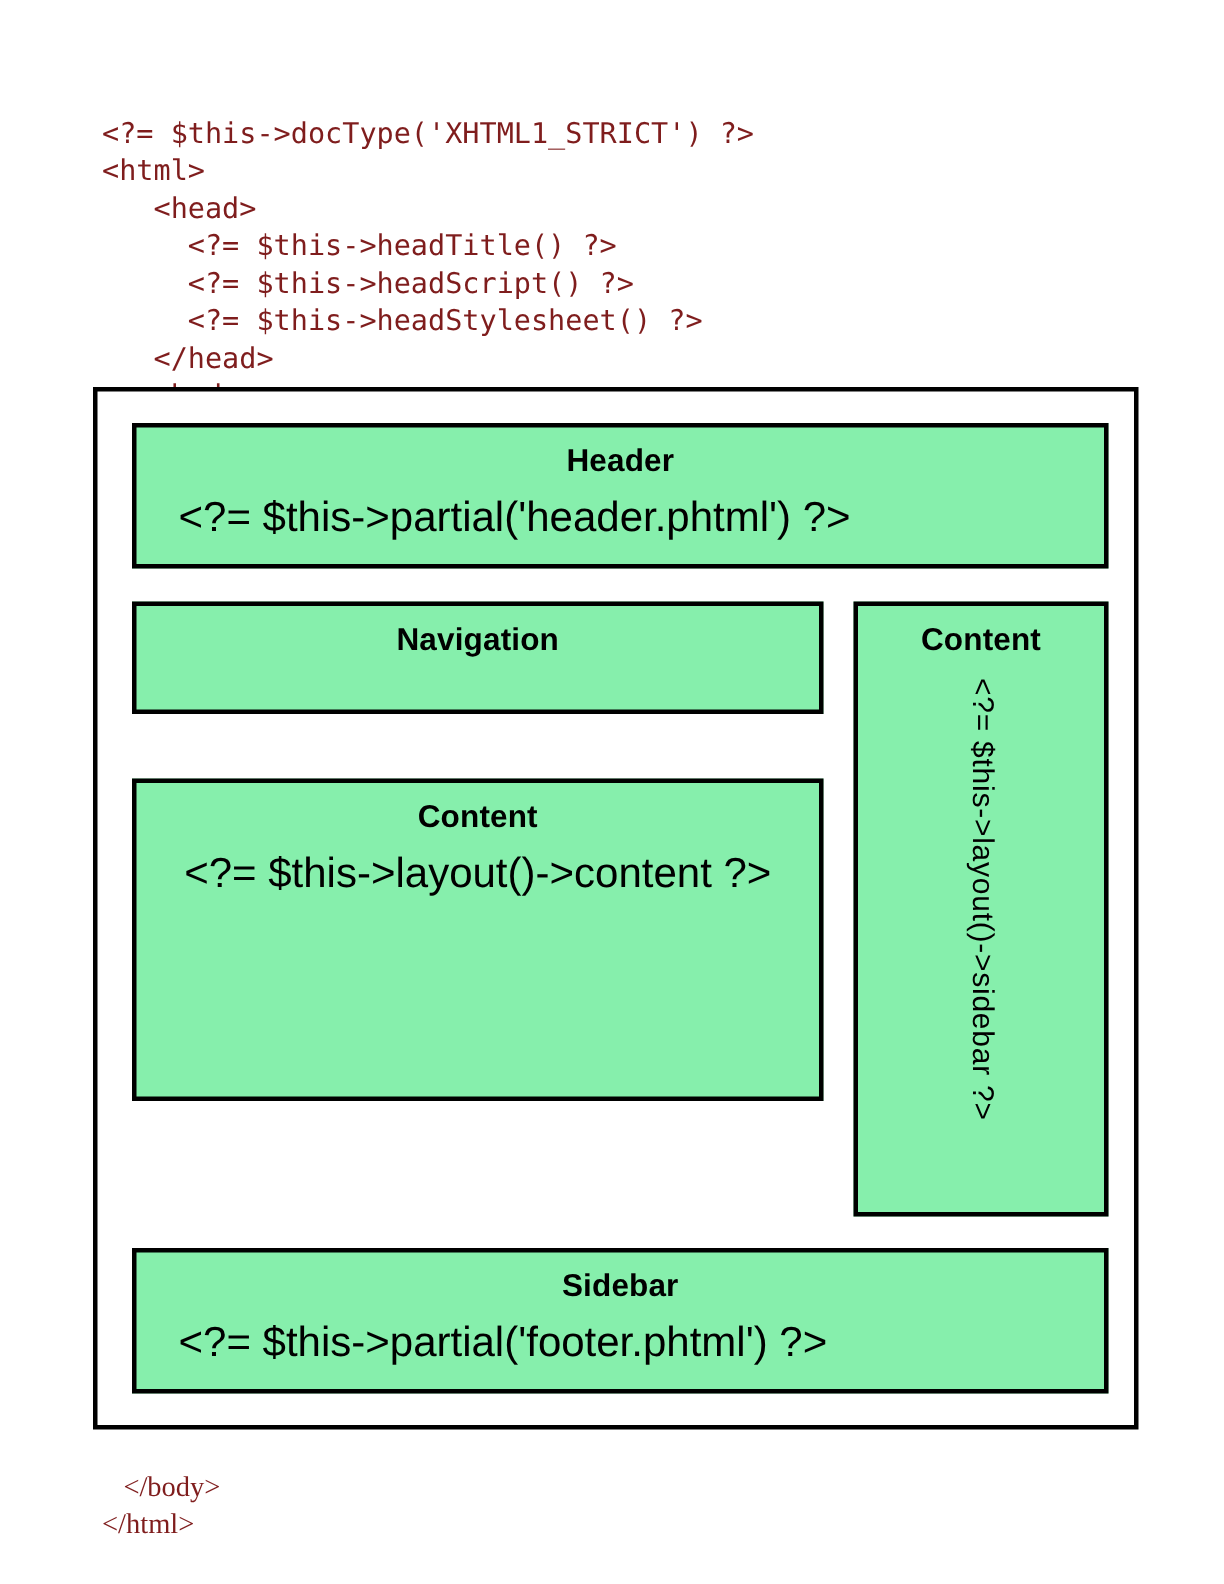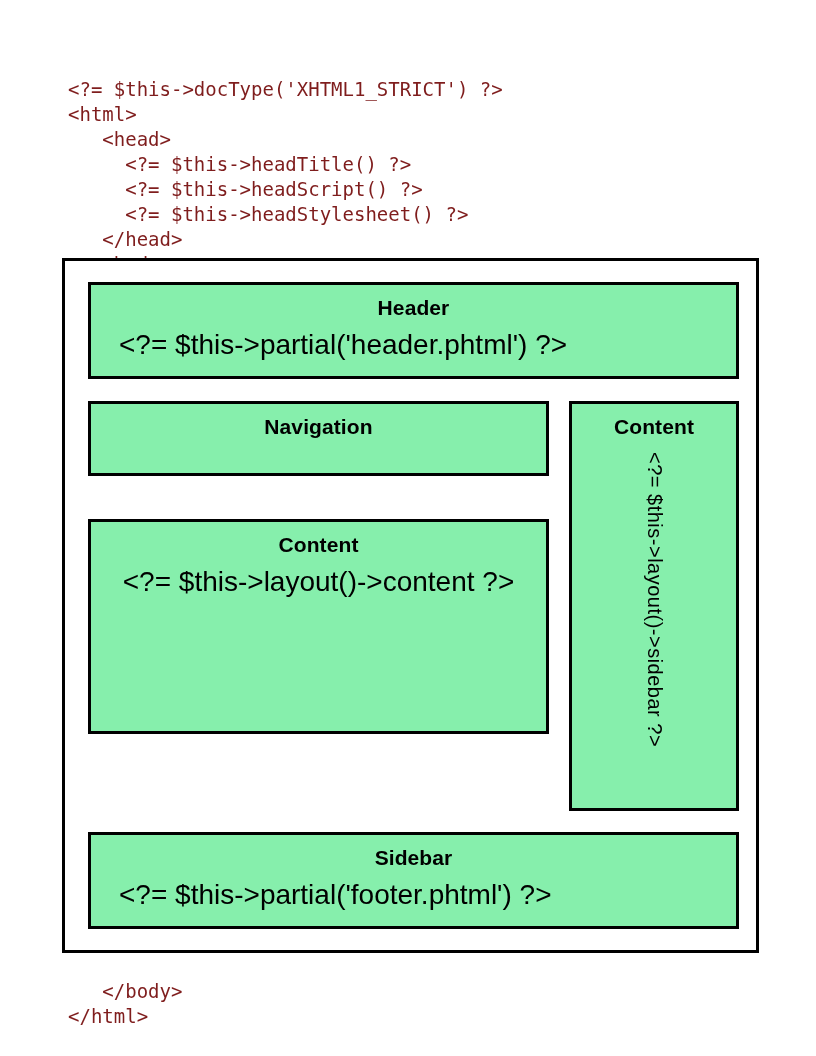--- a/index.html
+++ b/index.html
@@ -18,21 +18,21 @@
 
   .code-block {
     position: absolute;
     font-size: 19px;
     line-height: 25px;
     white-space: pre;
     color: #7f1d1d;
   }
 
   #code-top   { left: 68px; top: 58px; }
-  #code-bottom{ left: 68px; top: 960px; }
+  #code-bottom{ left: 68px; top: 960px; font-family: Liberation Serif, serif; }
 
   
   .outer-frame {
     position: absolute;
     left: 62px;
     top: 258px;
     width: 697px;
     height: 695px;
     border: 3px solid #000000;
     box-sizing: border-box;

